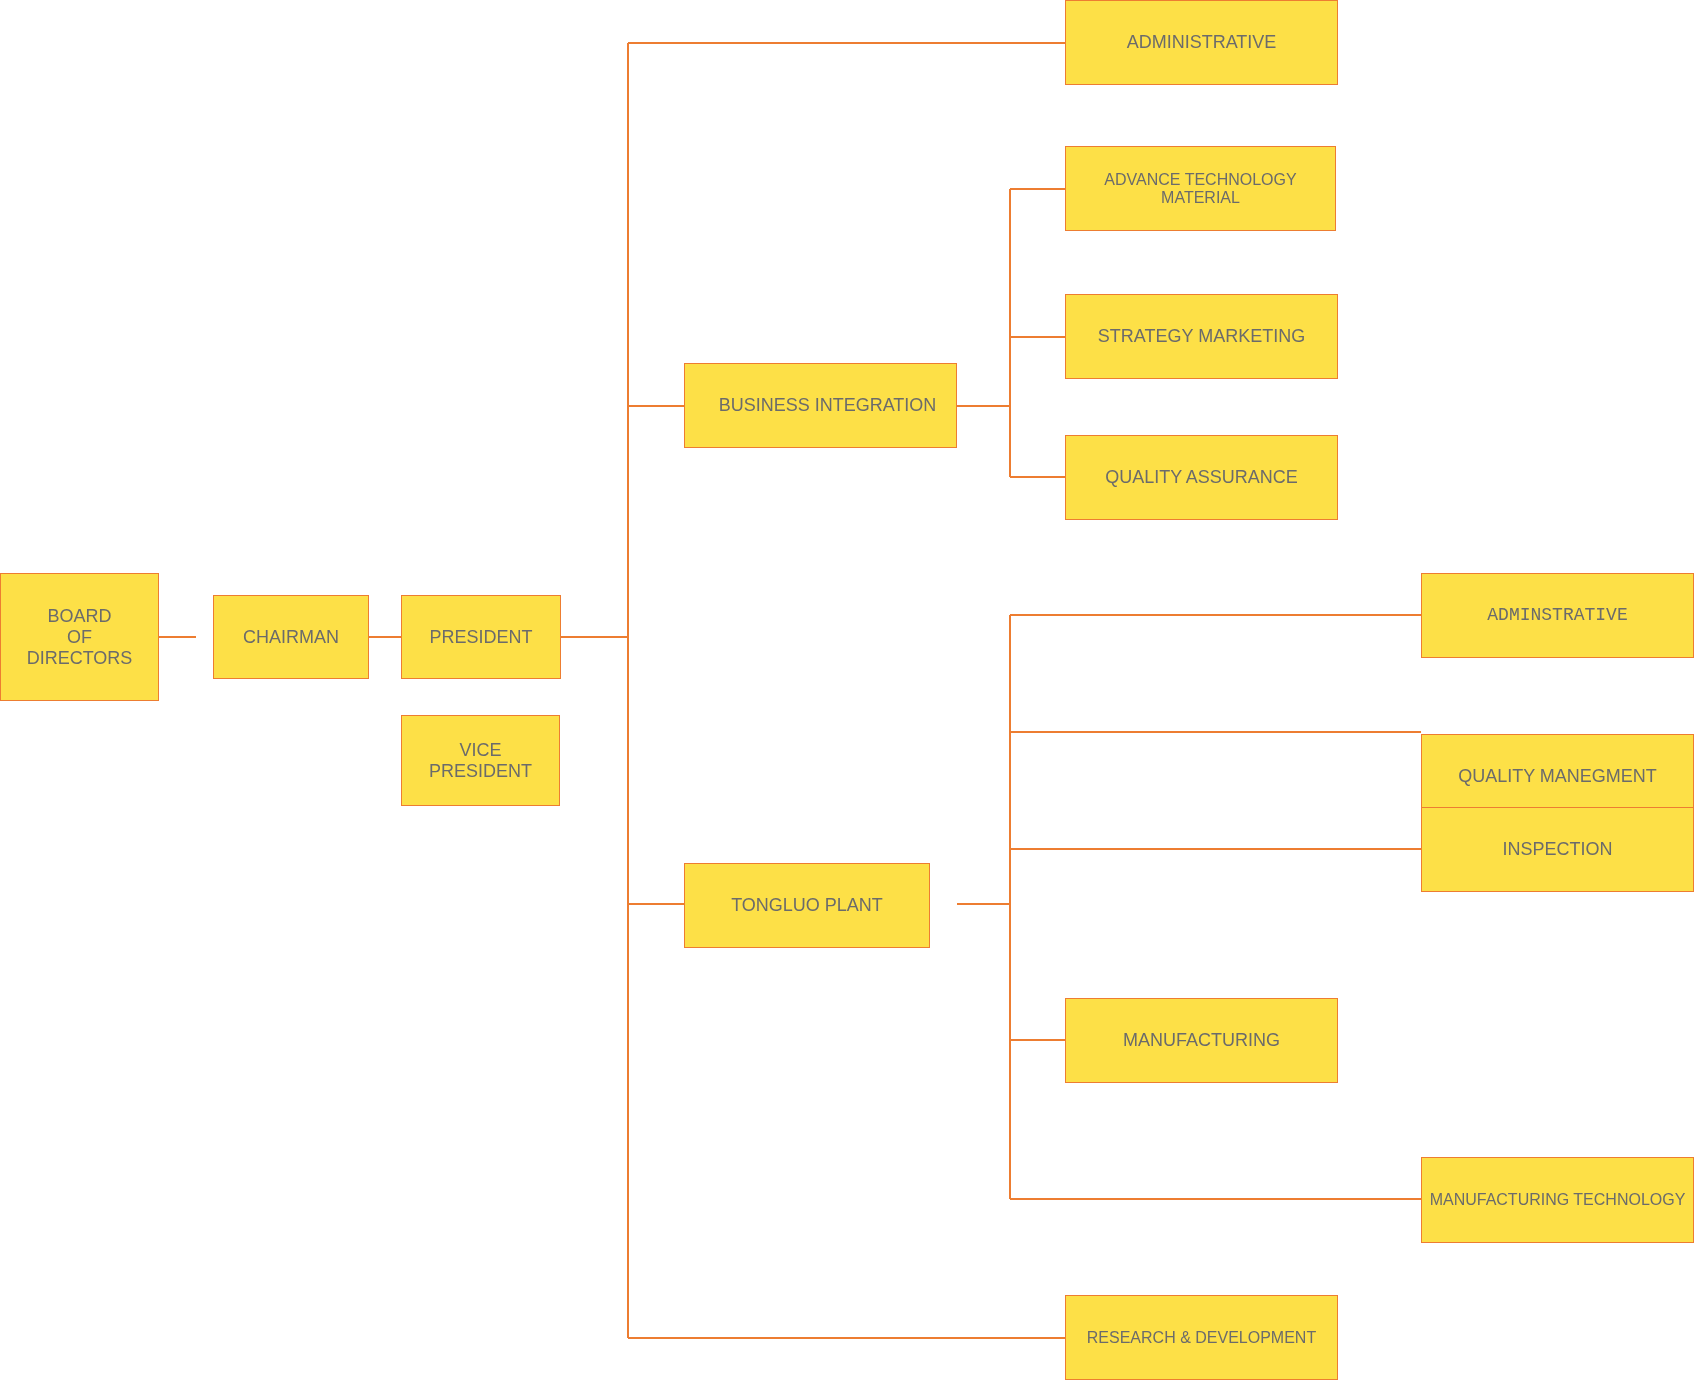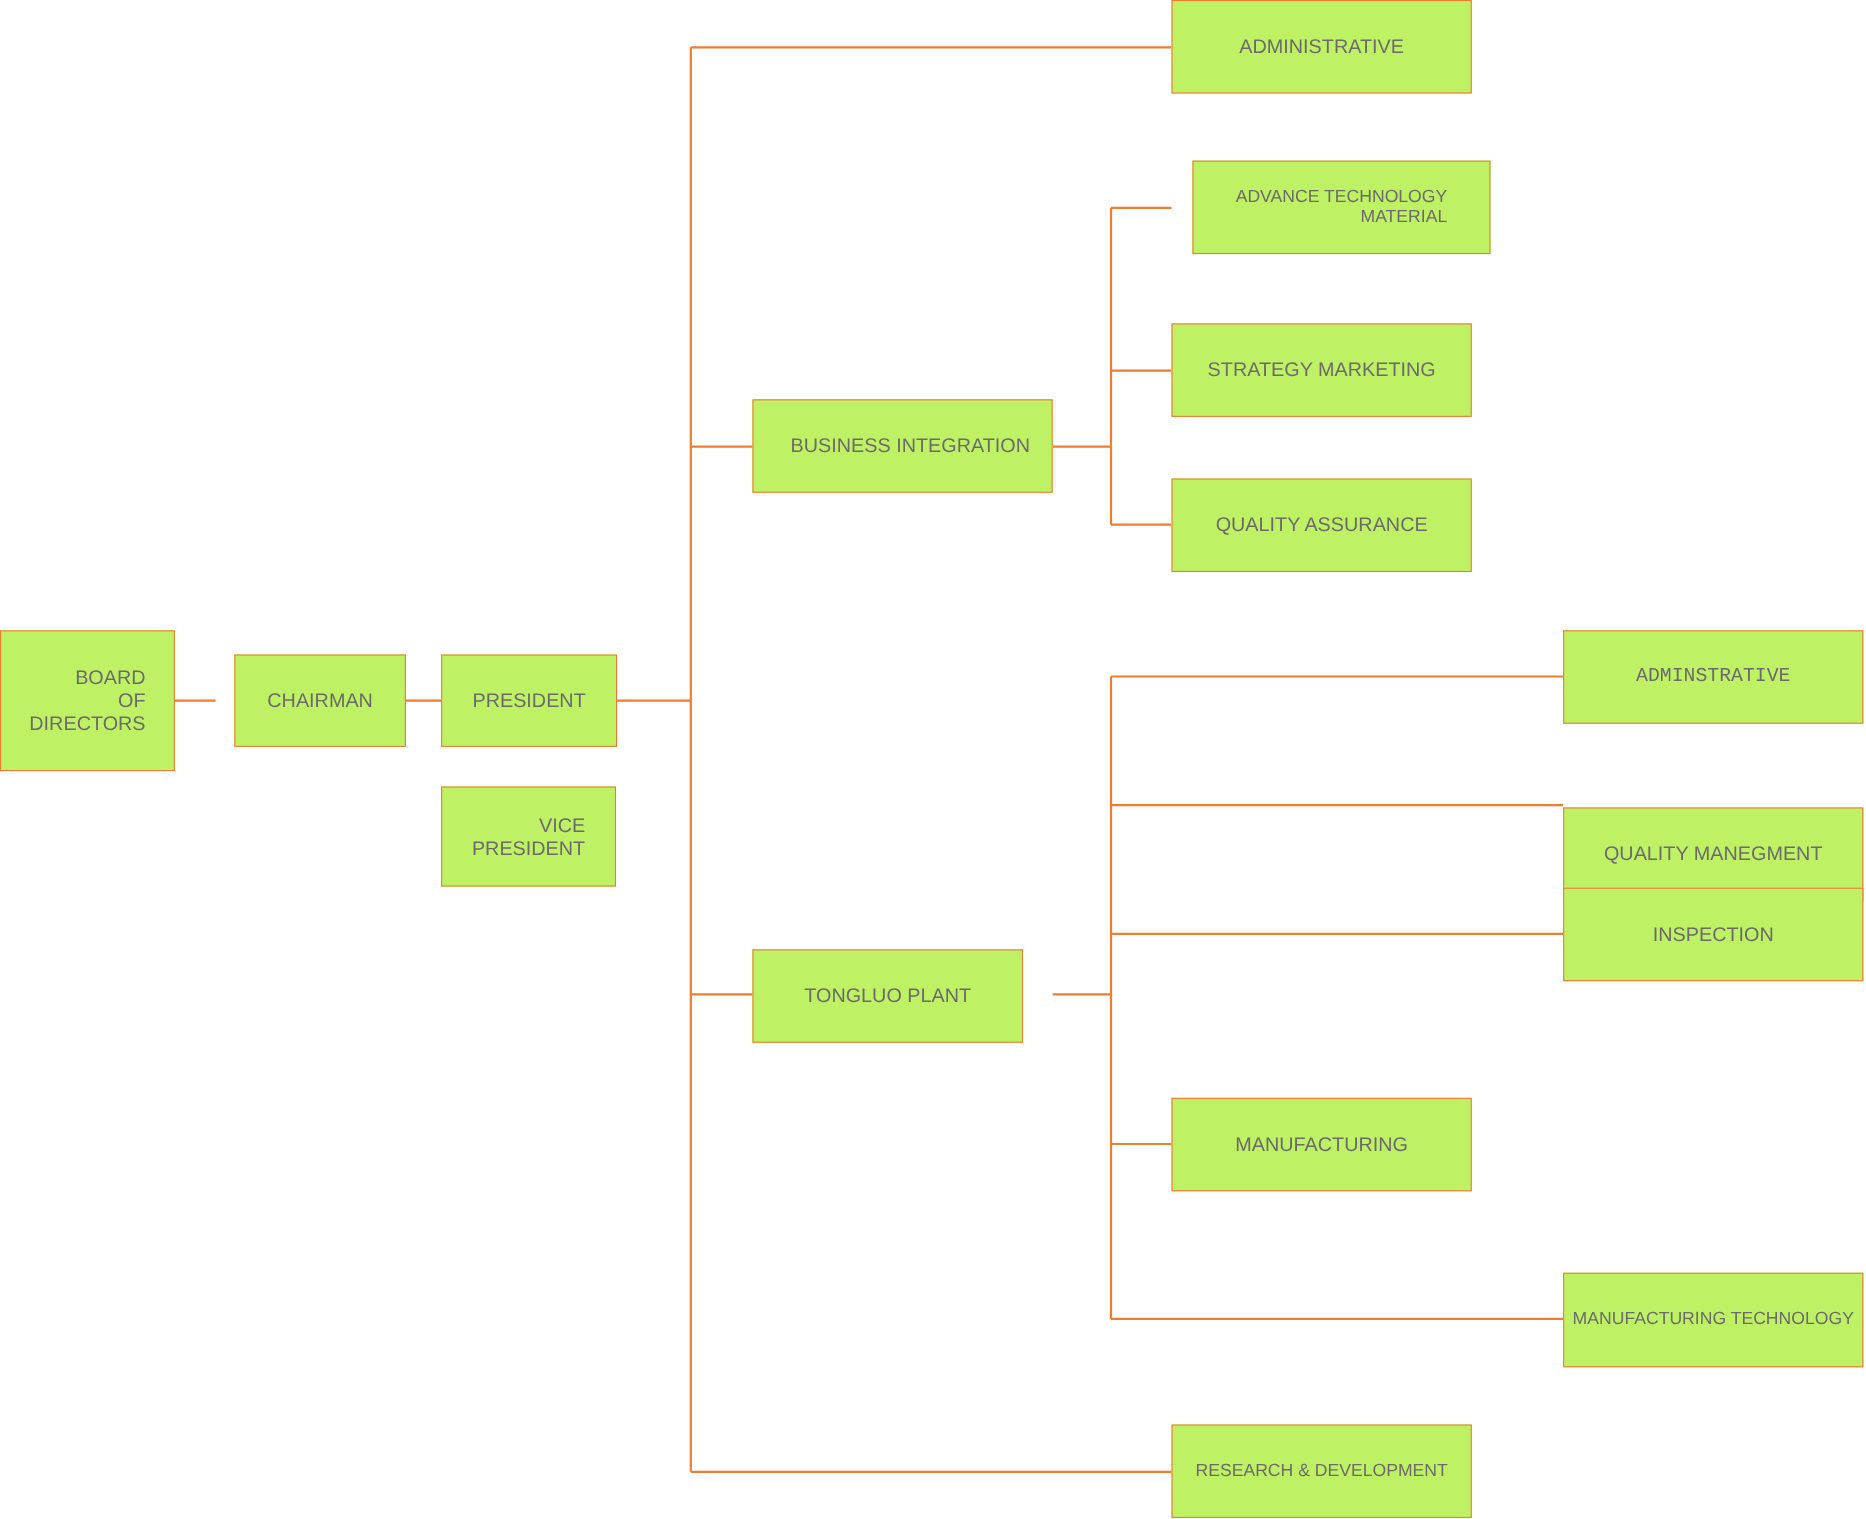--- a/index.html
+++ b/index.html
@@ -1,20 +1,20 @@
 <!DOCTYPE html>
 <html><head>
 <meta charset="utf-8">
 <style>
   html, body { margin:0; padding:0; background:#ffffff; }
   body { width:1696px; height:1381px; position:relative; overflow:hidden;
          font-family:"Liberation Sans", sans-serif; }
   #lines { position:absolute; left:0; top:0; width:1696px; height:1381px; }
-  .box { position:absolute; box-sizing:border-box; border:1.5px solid #ED7D31; background:#bef264;
-         display:flex; align-items:center; justify-content:center; text-align:right;
+  .box { position:absolute; box-sizing:border-box; border:1.5px solid #ED7D31; background:#fde047;
+         display:flex; align-items:center; justify-content:center; text-align:center;
          color:#6b6b6b; font-size:18px; line-height:21px; white-space:pre-line; }
   .box.small { font-size:16px; line-height:18px; }
 </style>
 </head>
 <body>
 
 <svg id="lines" xmlns="http://www.w3.org/2000/svg">
   <g stroke="#ED7D31" stroke-width="2" fill="none">
 
     <line x1="159" y1="637" x2="196" y2="637"></line>
@@ -47,21 +47,21 @@
 OF
 DIRECTORS</div>
 <div class="box" style="left:213px;top:595px;width:156px;height:84px;">CHAIRMAN</div>
 <div class="box" style="left:401px;top:595px;width:160px;height:84px;">PRESIDENT</div>
 <div class="box" style="left:401px;top:715px;width:159px;height:91px;">VICE
 PRESIDENT</div>
 
 <div class="box" style="left:1065px;top:0px;width:273px;height:85px;">ADMINISTRATIVE</div>
 
 <div class="box" style="left:684px;top:363px;width:273px;height:85px;padding-left:14px;">BUSINESS INTEGRATION</div>
-<div class="box small" style="left:1065px;top:146px;width:271px;height:85px;margin-left:19px;">ADVANCE TECHNOLOGY
+<div class="box small" style="left:1065px;top:146px;width:271px;height:85px;">ADVANCE TECHNOLOGY
 MATERIAL</div>
 <div class="box" style="left:1065px;top:294px;width:273px;height:85px;">STRATEGY MARKETING</div>
 <div class="box" style="left:1065px;top:435px;width:273px;height:85px;">QUALITY ASSURANCE</div>
 
 <div class="box" style="left:684px;top:863px;width:246px;height:85px;">TONGLUO PLANT</div>
 <div class="box" style="left:1421px;top:573px;width:273px;height:85px;font-family:Liberation Mono, monospace;">ADMINSTRATIVE</div>
 <div class="box" style="left:1421px;top:690px;width:273px;height:85px;margin-top:44px;">QUALITY MANEGMENT</div>
 <div class="box" style="left:1421px;top:807px;width:273px;height:85px;">INSPECTION</div>
 <div class="box" style="left:1065px;top:998px;width:273px;height:85px;">MANUFACTURING</div>
 <div class="box small" style="left:1421px;top:1157px;width:273px;height:86px;">MANUFACTURING TECHNOLOGY</div>

